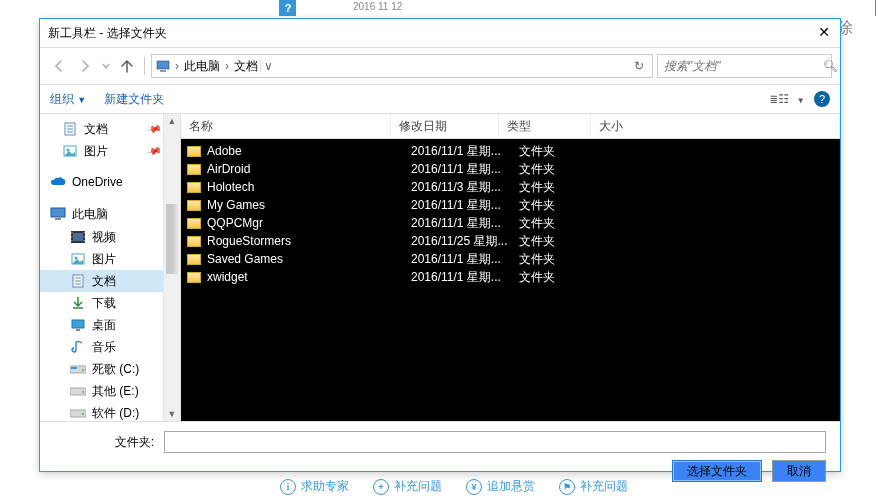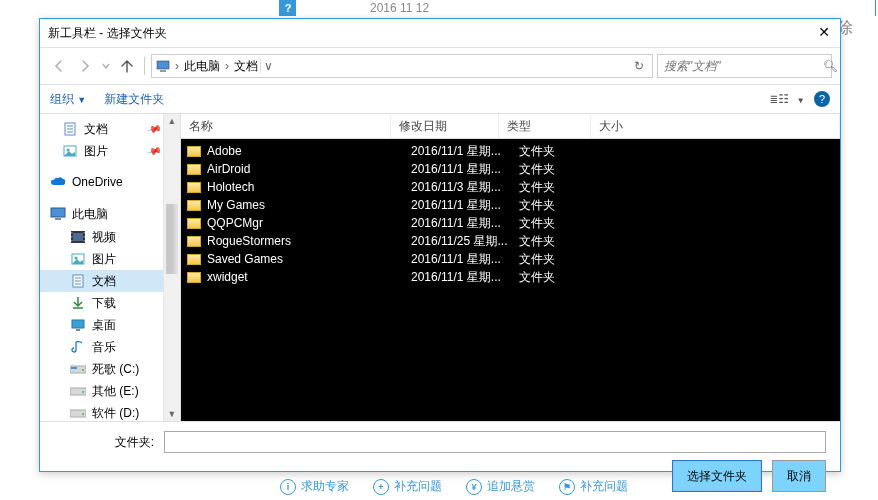--- a/index.html
+++ b/index.html
@@ -1,18 +1,18 @@
 <!DOCTYPE html>
 <html><head>
 <meta charset="utf-8">
 <style>
   html, body { margin:0; padding:0; width:878px; height:500px; font-family:"Microsoft YaHei","Segoe UI",Arial,sans-serif; font-size:12px; color:#000; background:#fff; }
   .bg-strip { position:absolute; left:279px; top:0; width:595px; height:16px; border-left:1px solid #3598db; border-right:1px solid #3598db; background:#fff; }
   .bg-strip .q { position:absolute; left:0; top:0; width:16px; height:16px; background:#3598db; color:#fff; font-weight:bold; text-align:center; line-height:16px; font-size:11px; }
-  .bg-date { position:absolute; left:353px; top:1px; color:#888; font-size:12px;margin-left:17px; }
+  .bg-date { position:absolute; left:353px; top:1px; color:#888; font-size:10px; }
   .bg-del { position:absolute; right:25px; top:18px; color:#888; font-size:16px; }
   .bg-del .x { color:#c33; margin-right:2px; }
   .dialog { position:absolute; left:39px; top:18px; width:800px; height:452px; border:1px solid #3598db; background:#fff; box-shadow:0 2px 8px rgba(0,0,0,0.2); }
   .titlebar { height:28px; line-height:28px; padding:0 8px; border-bottom:1px solid #e0e0e0; position:relative; }
   .titlebar .close { position:absolute; right:6px; top:4px; width:20px; height:20px; text-align:center; line-height:18px; cursor:pointer; font-size:14px; }
   .navrow { height:30px; padding:3px 8px; display:flex; align-items:center; gap:4px; }
   .nav-btn { width:22px; height:22px; display:flex; align-items:center; justify-content:center; color:#999; cursor:pointer; }
   .nav-btn svg { display:block; }
   .vline { width:1px; height:18px; background:#ccc; margin:0 2px;}
   .addr { flex:1; height:22px; border:1px solid #ccc; display:flex; align-items:center; padding:0 4px; gap:2px; }
@@ -53,21 +53,21 @@
   .file-row { display:flex; align-items:center; height:18px; padding:0 6px; cursor:pointer; }
   .file-row .ico-folder { width:14px; height:11px; margin-right:6px;}
   .file-row .f-name{flex:0 0 204px;}
   .file-row .f-date{flex:0 0 108px;}
   .file-row .f-type{flex:0 0 92px;}
   .footer { height:58px; border-top:1px solid #e0e0e0; padding:8px 14px; }
   .folder-row { display:flex; align-items:center; height:24px;justify-content:space-between; }
   .folder-row label { width:100px; text-align:right; padding-right:10px; }
   .folder-row input { flex:1; height:20px; border:1px solid #aaa; padding:0 4px; }
   .btn-row { display:flex; justify-content:flex-end; gap:10px; margin-top:6px;}
-  .btn { height:32px; padding:0 14px; border:1px solid #999; background:#7dd3fc; cursor:pointer; font-size:12px; line-height:20px;}
+  .btn { height:22px; padding:0 14px; border:1px solid #999; background:#3b82f6; cursor:pointer; font-size:12px; line-height:20px;}
   .btn.primary{ border:1px solid #2a78c4; box-shadow:0 0 0 1px #8fc3ee inset;}
   .status { position:absolute; left:280px; top:478px; display:flex; gap:24px; align-items:center; color:#3598db; font-size:12px;}
   .status .item{ display:flex; align-items:center; gap:5px; cursor:pointer;}
   .status .ico-c{ width:14px; height:14px; border:1.5px solid #3598db; border-radius:50%; display:flex; align-items:center; justify-content:center; font-size:9px; font-weight:bold;}
 </style>
 </head>
 <body>
 
 <div class="bg-strip">
   <div class="q">?</div>

